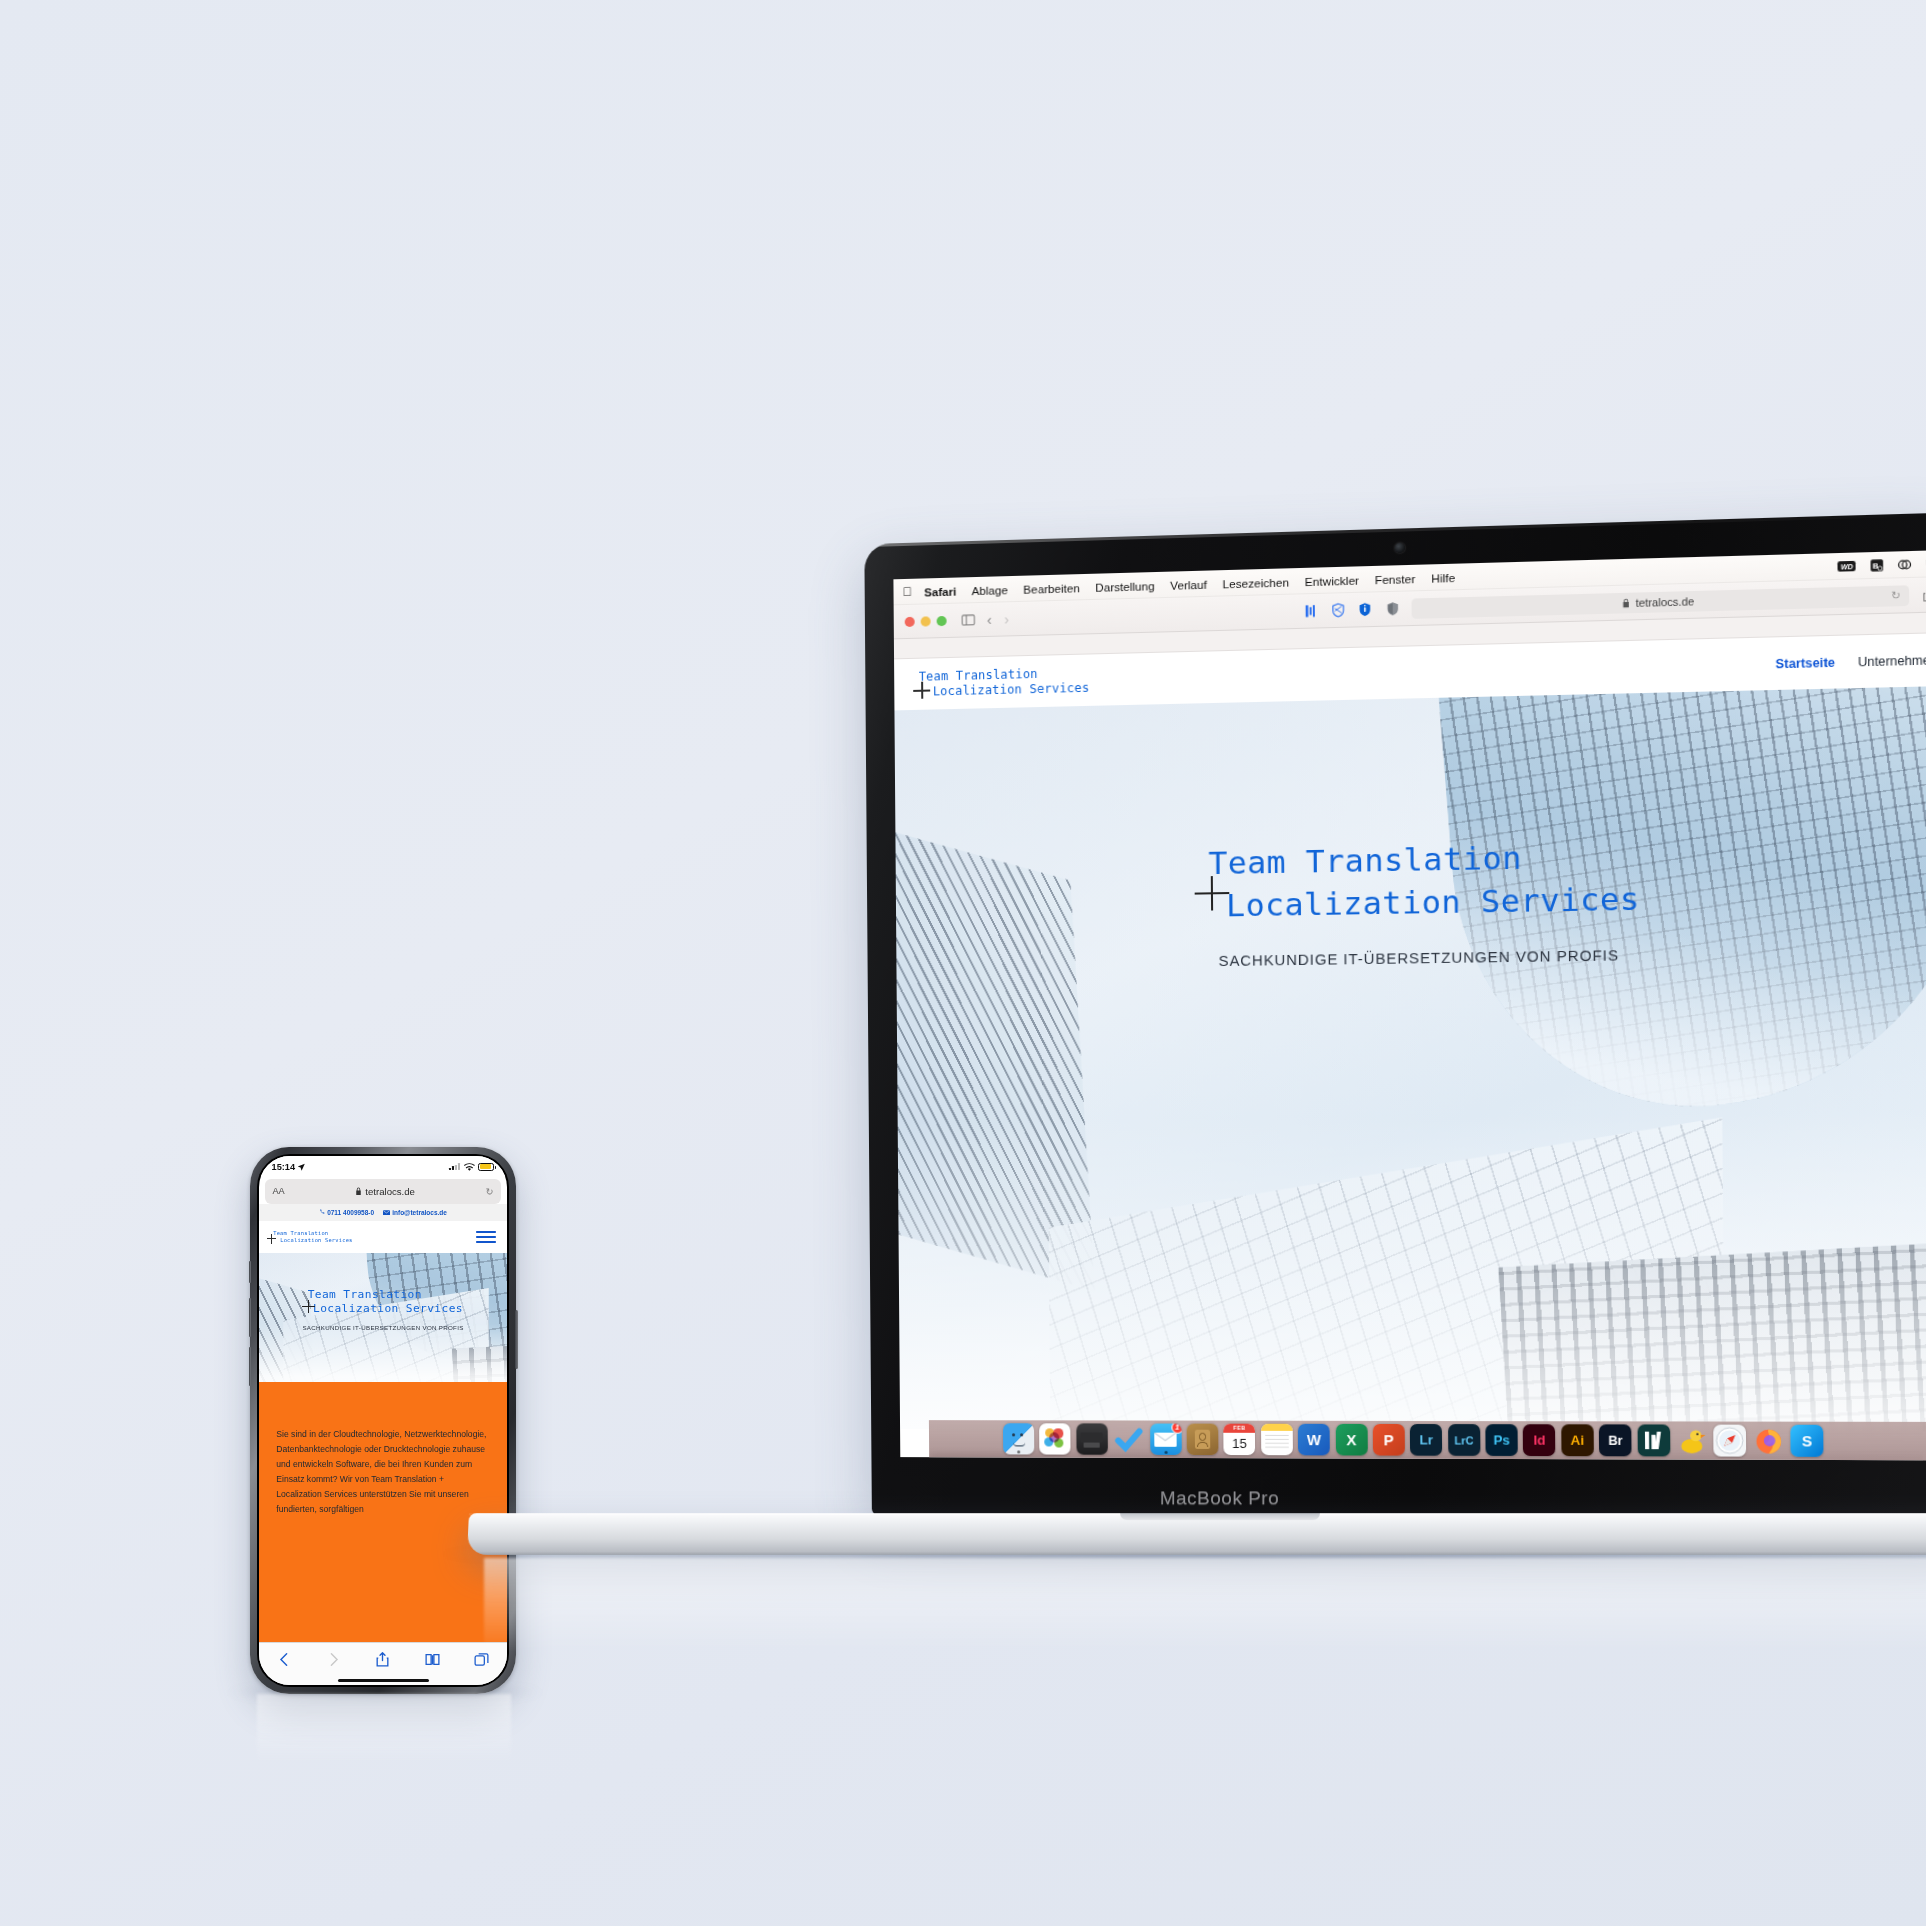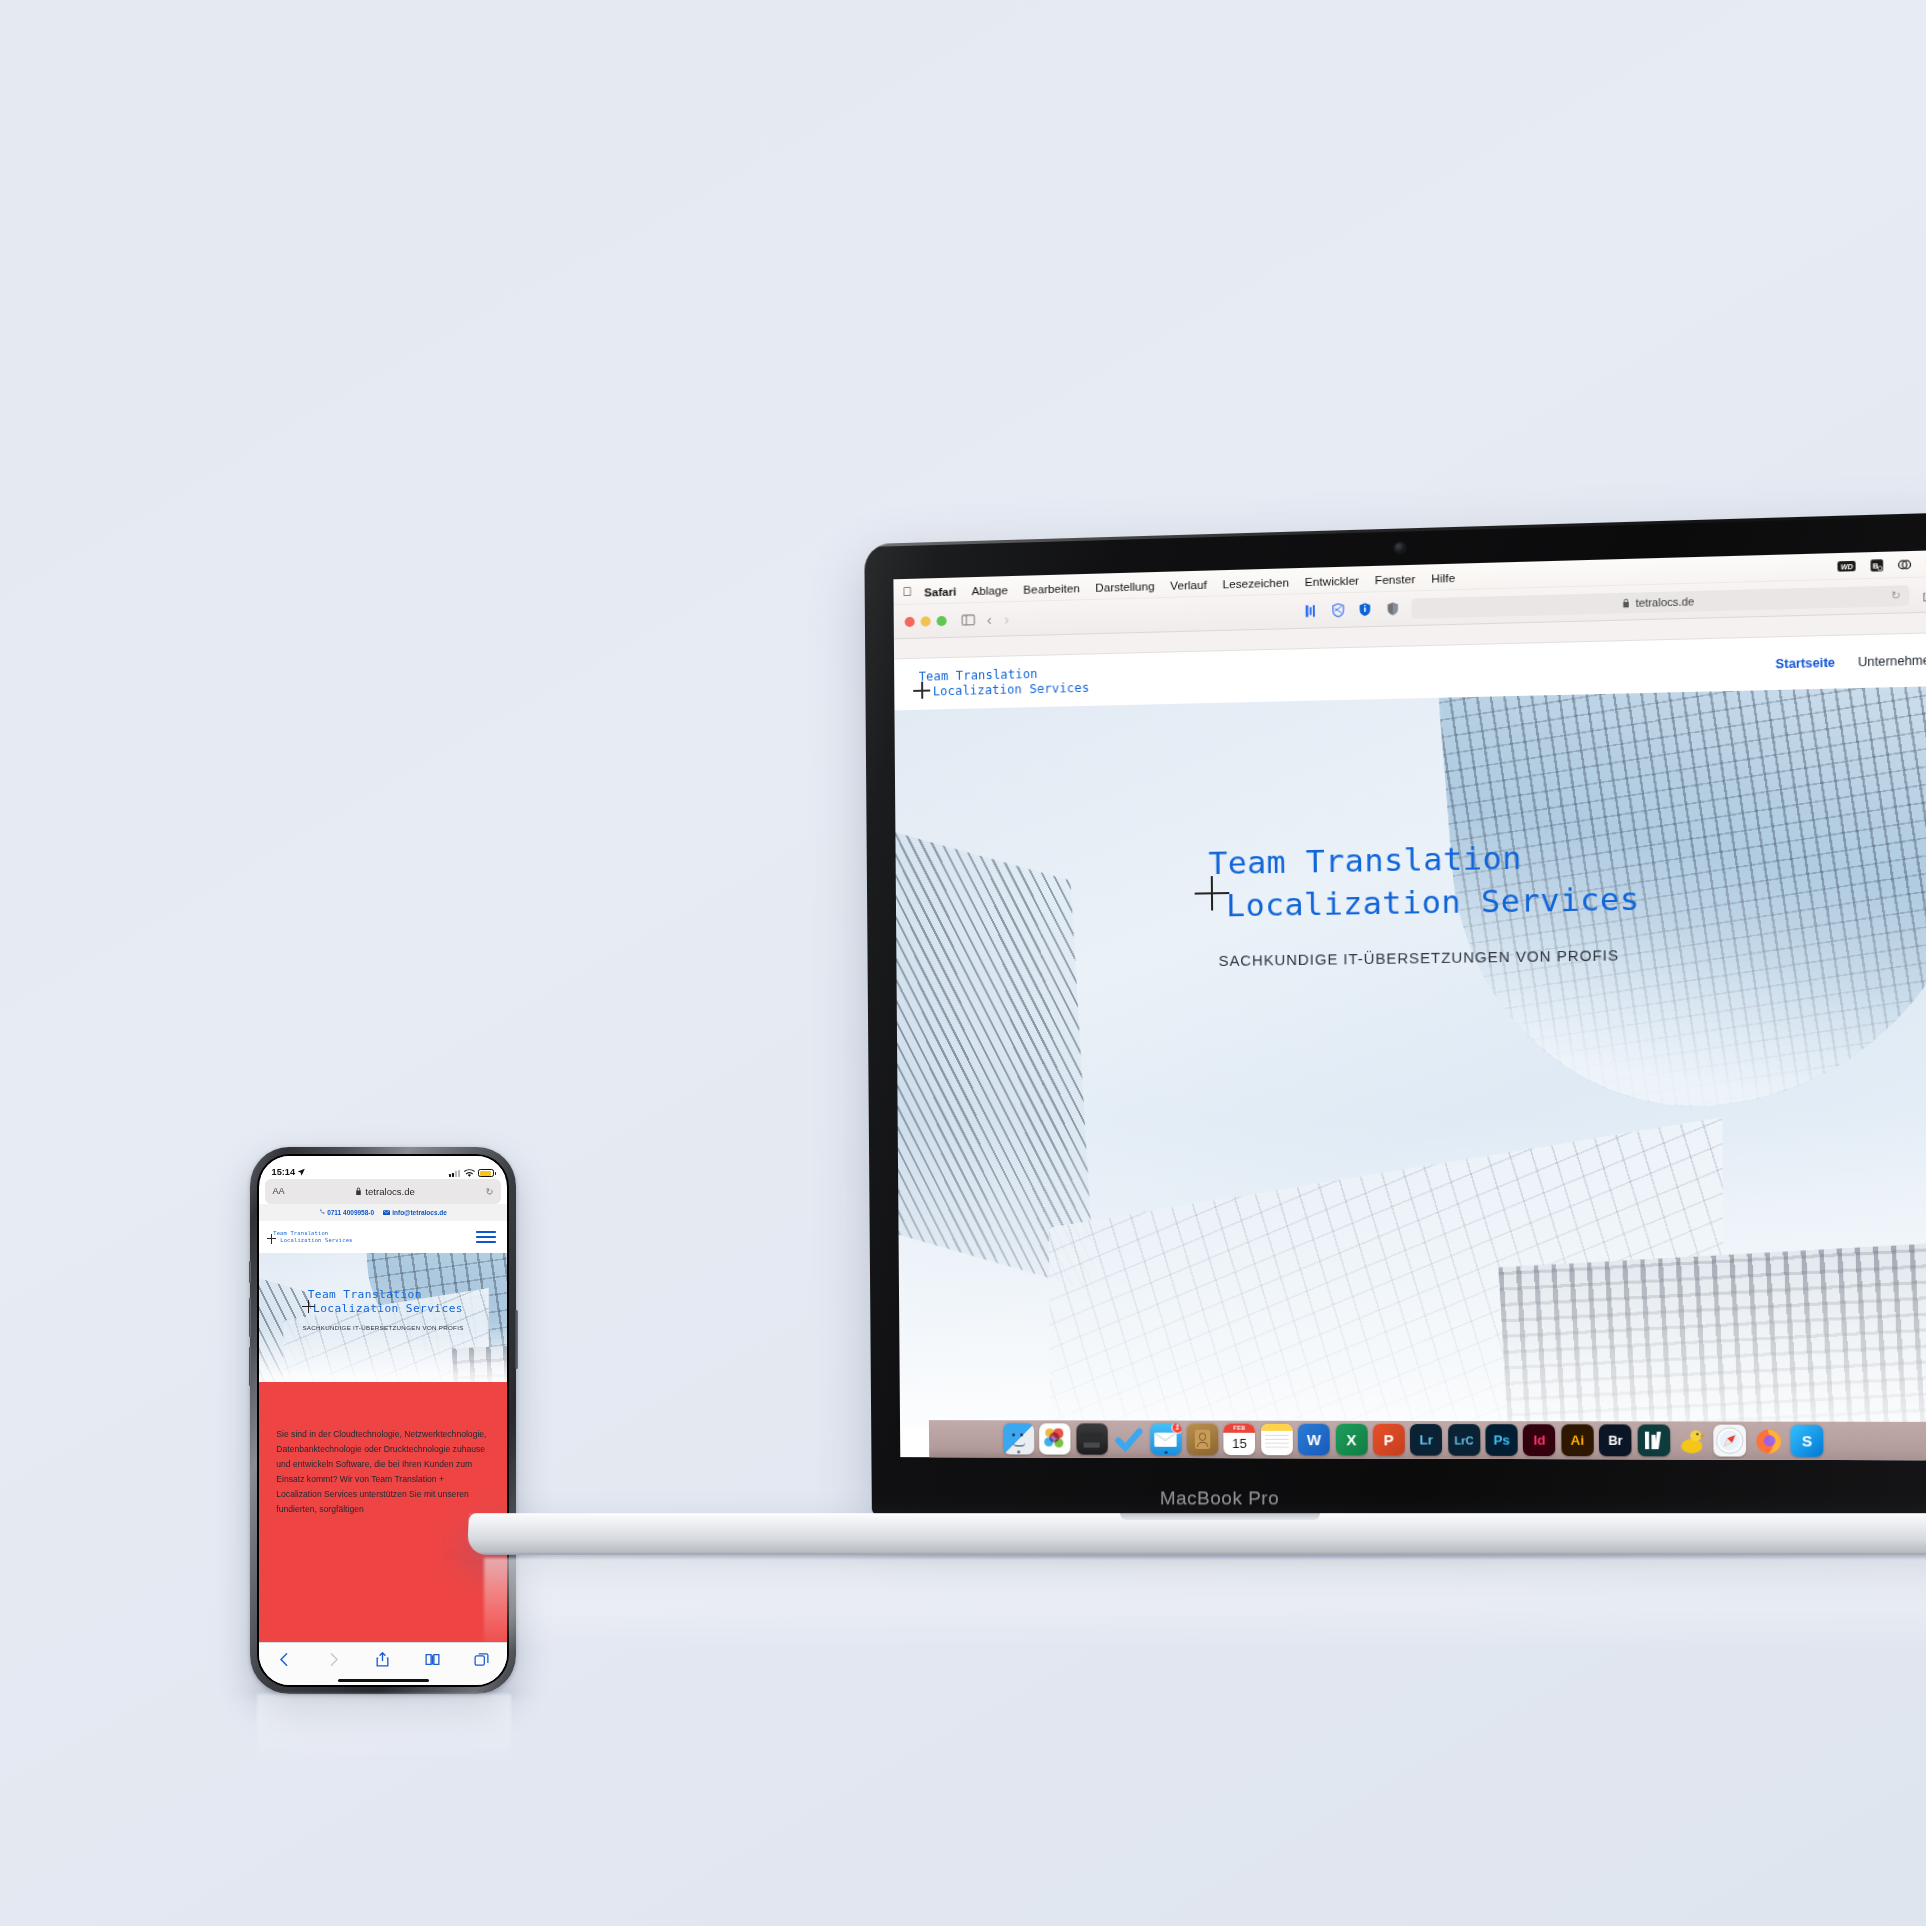--- a/index.html
+++ b/index.html
@@ -232,21 +232,21 @@
     position:absolute; inset:7px; border-radius:33px; background:#000; padding:2.3px; overflow:hidden;
   }
   .ph-screen{ position:absolute; inset:2.3px; border-radius:31px; background:#fff; overflow:hidden; display:flex; flex-direction:column;}
   .ph-notch{
     position:absolute; left:50%; top:0; margin-left:-58px; width:116px; height:20px;
     background:#000; border-radius:0 0 12.3px 12.3px; z-index:9;
   }
   .ph-notch .spk{position:absolute;left:29px;top:7.7px;width:35px;height:3.1px;border-radius:1.5px;background:#1b1d20;}
   .ph-notch .cam{position:absolute;right:20px;top:6.2px;width:5.4px;height:5.4px;border-radius:50%;background:#10233d;}
   .ph-status{
-    height:21px; display:flex; align-items:flex-end; padding:0 12.3px; font-size:9.2px; font-weight:700; color:#111;
+    height:21px; display:flex; align-items:center; padding:0 12.3px; font-size:9.2px; font-weight:700; color:#111;
     position:relative; z-index:10; background:#fff;
   }
   .ph-time{display:flex;align-items:center;gap:2.3px;}
   .ph-st-right{margin-left:auto;display:flex;align-items:center;gap:3.9px;}
   .sig{display:flex;align-items:flex-end;gap:1.2px;}
   .sig i{display:block;width:1.9px;background:#111;border-radius:0.4px;}
   .batt{width:16px;height:8.5px;border:1px solid #111;border-radius:2.3px;position:relative;padding:0.8px;}
   .batt:after{content:"";position:absolute;right:-2.7px;top:2.3px;width:1.5px;height:3.1px;background:#111;border-radius:0 0.8px 0.8px 0;}
   .batt i{display:block;height:100%;width:88%;background:#f5c518;border-radius:1.1px;}
   .ph-urlbar{
@@ -272,21 +272,21 @@
   .burger{margin-left:auto;display:flex;flex-direction:column;gap:2.7px;}
   .burger i{display:block;width:20px;height:2.3px;background:#1155cc;border-radius:0.8px;}
   .ph-hero{height:129px;position:relative;overflow:hidden;background:linear-gradient(175deg,#e4ecf4,#f2f7fb);}
   .ph-hero .hero-center{top:35px;}
   .ph-hero .ht-1,.ph-hero .ht-2{font-size:11.2px;line-height:14.6px;}
   .ph-hero .ht-1{padding-left:4.6px;} .ph-hero .ht-2{padding-left:10px;}
   .ph-hero .hero-plus{left:-1.5px;top:12.3px;width:13px;height:13px;}
   .ph-hero .hero-plus:before{top:6.2px;width:13px;height:1.2px;}
   .ph-hero .hero-plus:after{left:6.2px;width:1.2px;height:13px;}
   .ph-hero .hero-sub{margin-top:7px;font-size:6.2px;line-height:8.5px;letter-spacing:0.3px;padding:0 21.6px;}
-  .ph-body{flex:1;background:#ef4444;padding:45px 17px 0;}
+  .ph-body{flex:1;background:#f97316;padding:45px 17px 0;}
   .ph-body p{font-size:8.6px;line-height:15px;color:#222a33;}
   .ph-tabbar{
     height:34px;border-top:0.8px solid #d8d8d8;background:#fbfbfb;
     display:flex;align-items:center;justify-content:space-around;color:#1155cc;
   }
   .ph-tabbar .tbi{width:17px;height:17px;opacity:.95;}
   .ph-tabbar .dim{opacity:.3;}
   .ph-home{height:9.2px;background:#fbfbfb;display:flex;align-items:center;justify-content:center;}
   .ph-home i{display:block;width:91px;height:3.1px;border-radius:1.5px;background:#111;}
   .ph-btn{position:absolute;background:linear-gradient(90deg,#3d4046,#75787e);border-radius:1.5px;}

